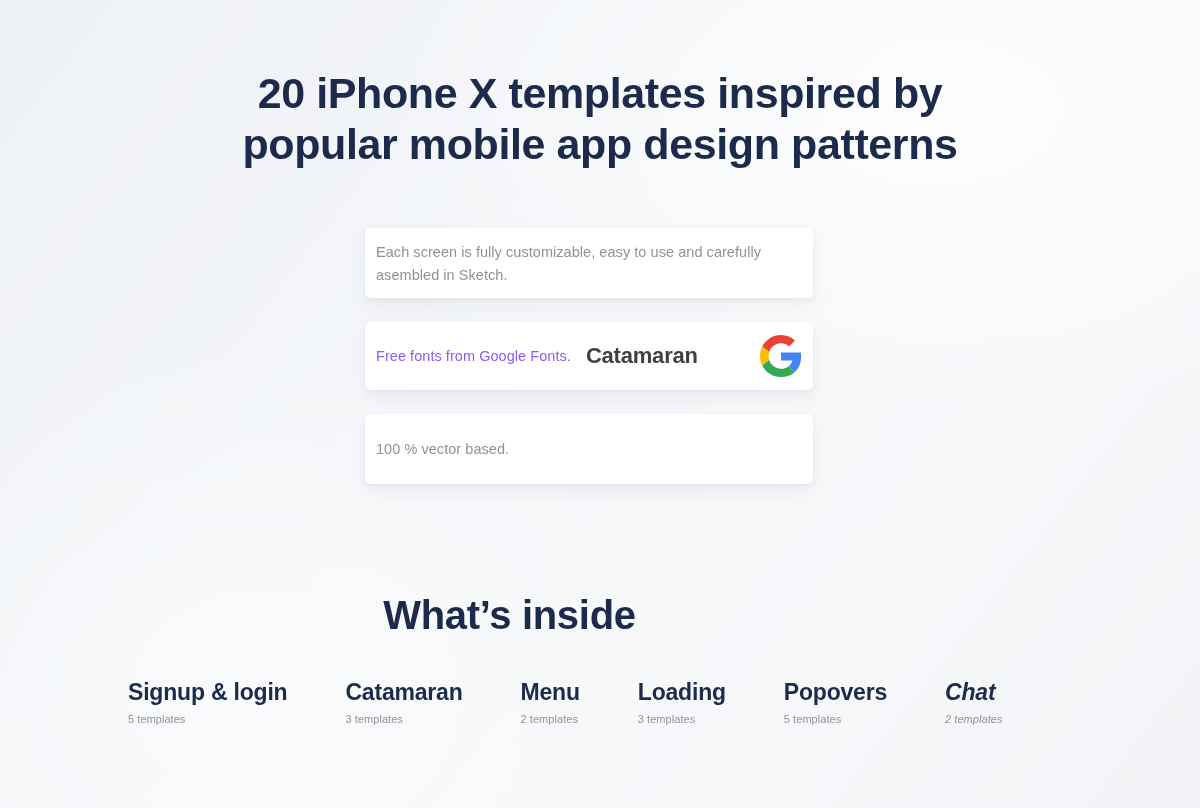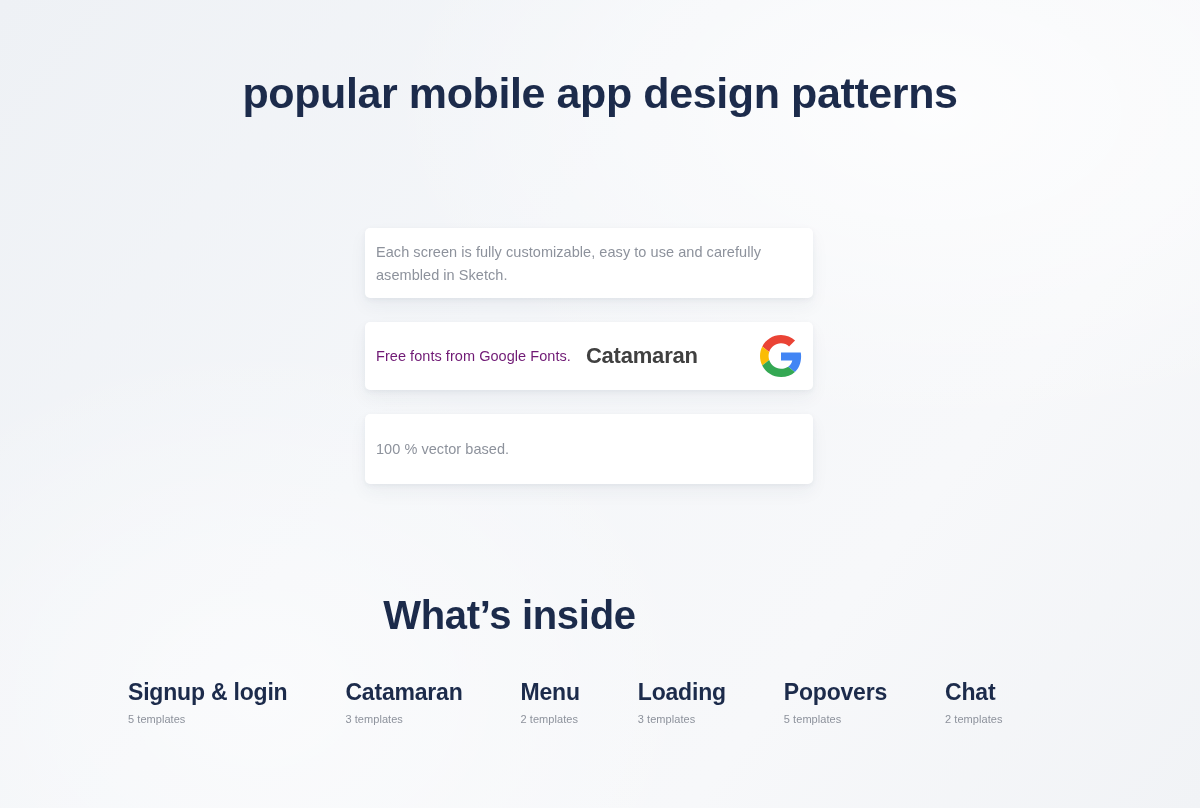--- a/index.html
+++ b/index.html
@@ -83,21 +83,21 @@
   }
 
   .card-row {
     display: flex;
     align-items: center;
     width: 100%;
   }
 
   .font-label {
     font-size: 14.5px;
-    color: #701a75;
+    color: #8b5cf6;
     letter-spacing: 0.05px;
   }
 
   .font-name {
     font-size: 22px;
     font-weight: 700;
     color: #404040;
     margin-left: 15px;
     letter-spacing: -0.2px;
   }
@@ -125,21 +125,21 @@
   
   .categories {
     position: absolute;
     top: 678px;
     left: 128px;
     display: flex;
     align-items: flex-end;
   }
 
   .category { margin-right: 58px; }
-  .category:last-child { margin-right: 16px; }
+  .category:last-child { margin-right: 16px; font-style: italic; }
 
   .category-name {
     font-size: 23px;
     font-weight: 700;
     color: #1c2b4b;
     letter-spacing: -0.2px;
     line-height: 28px;
     white-space: nowrap;
   }
 
@@ -152,20 +152,21 @@
   }
 </style>
 </head>
 <body>
 
 <div class="page">
   <div class="bg-sheen"></div>
 
   <div class="hero">
     <h1 class="hero-title">
+      <span class="line">20 iPhone X templates inspired by</span>
       <span class="line">popular mobile app design patterns</span>
     </h1>
   </div>
 
   <div class="cards">
 
     <div class="card card-1">
       <p class="card-text">Each screen is fully customizable, easy to use and carefully asembled in Sketch.</p>
     </div>
 

